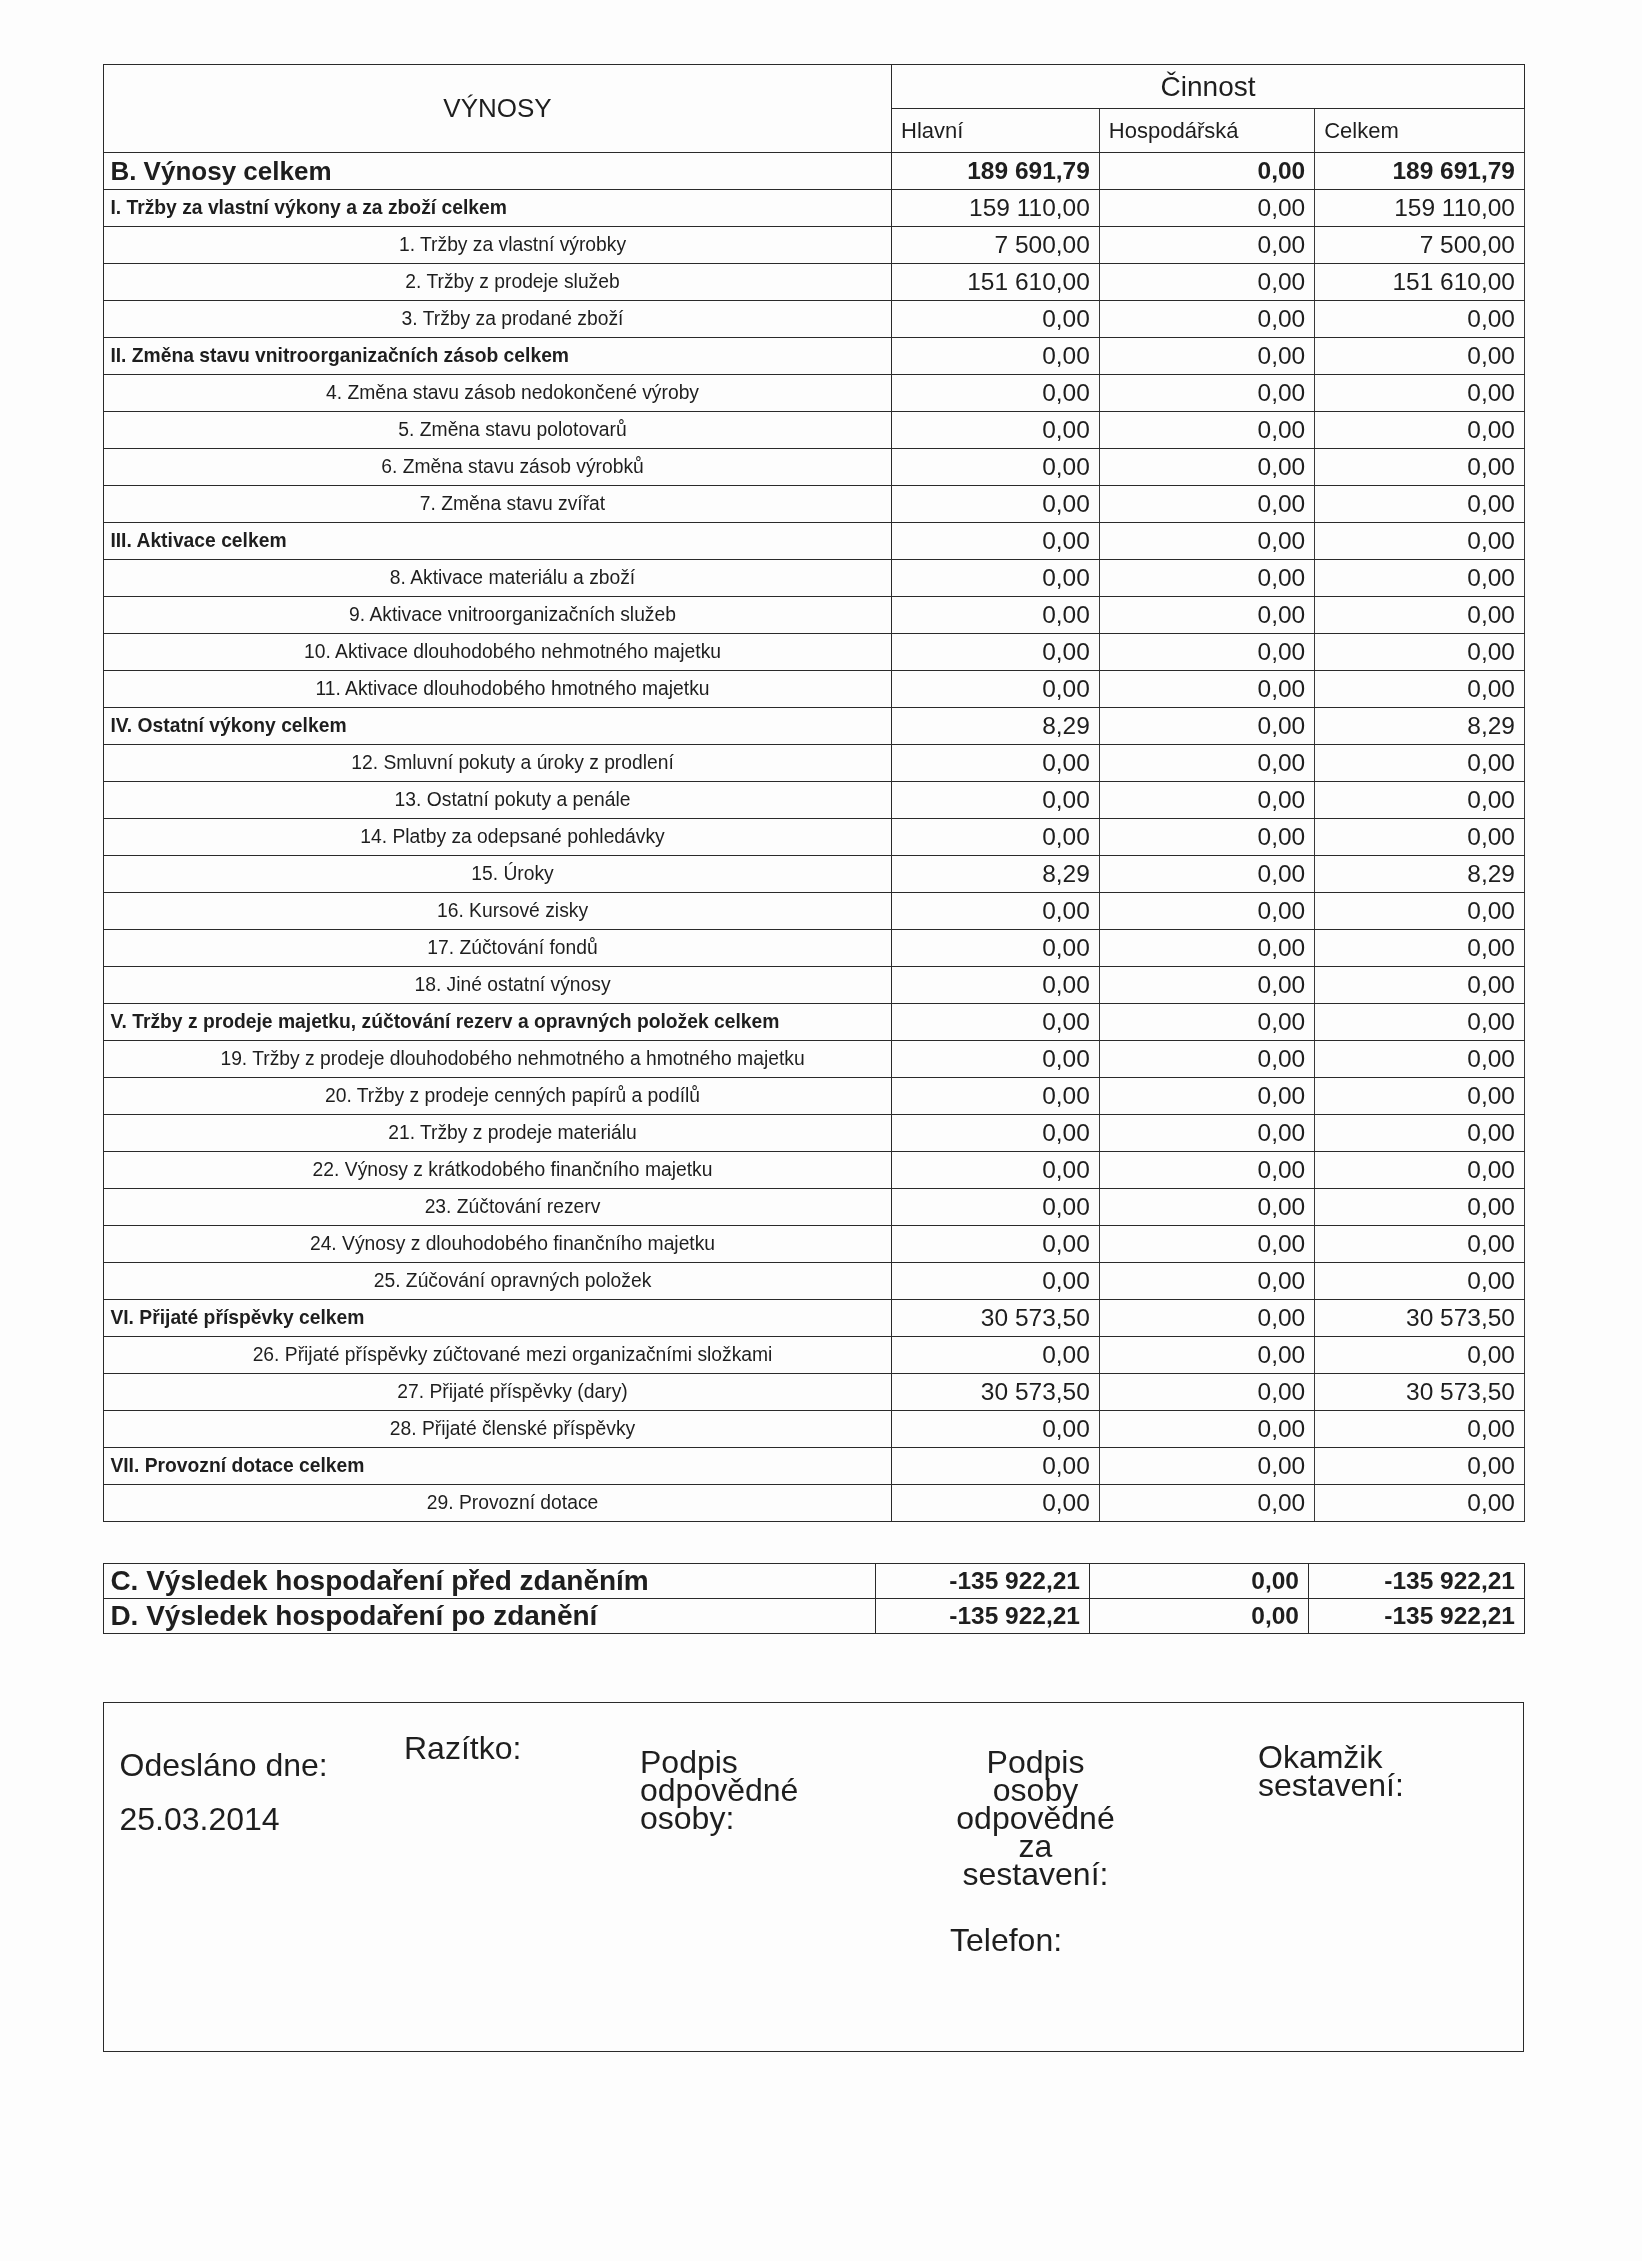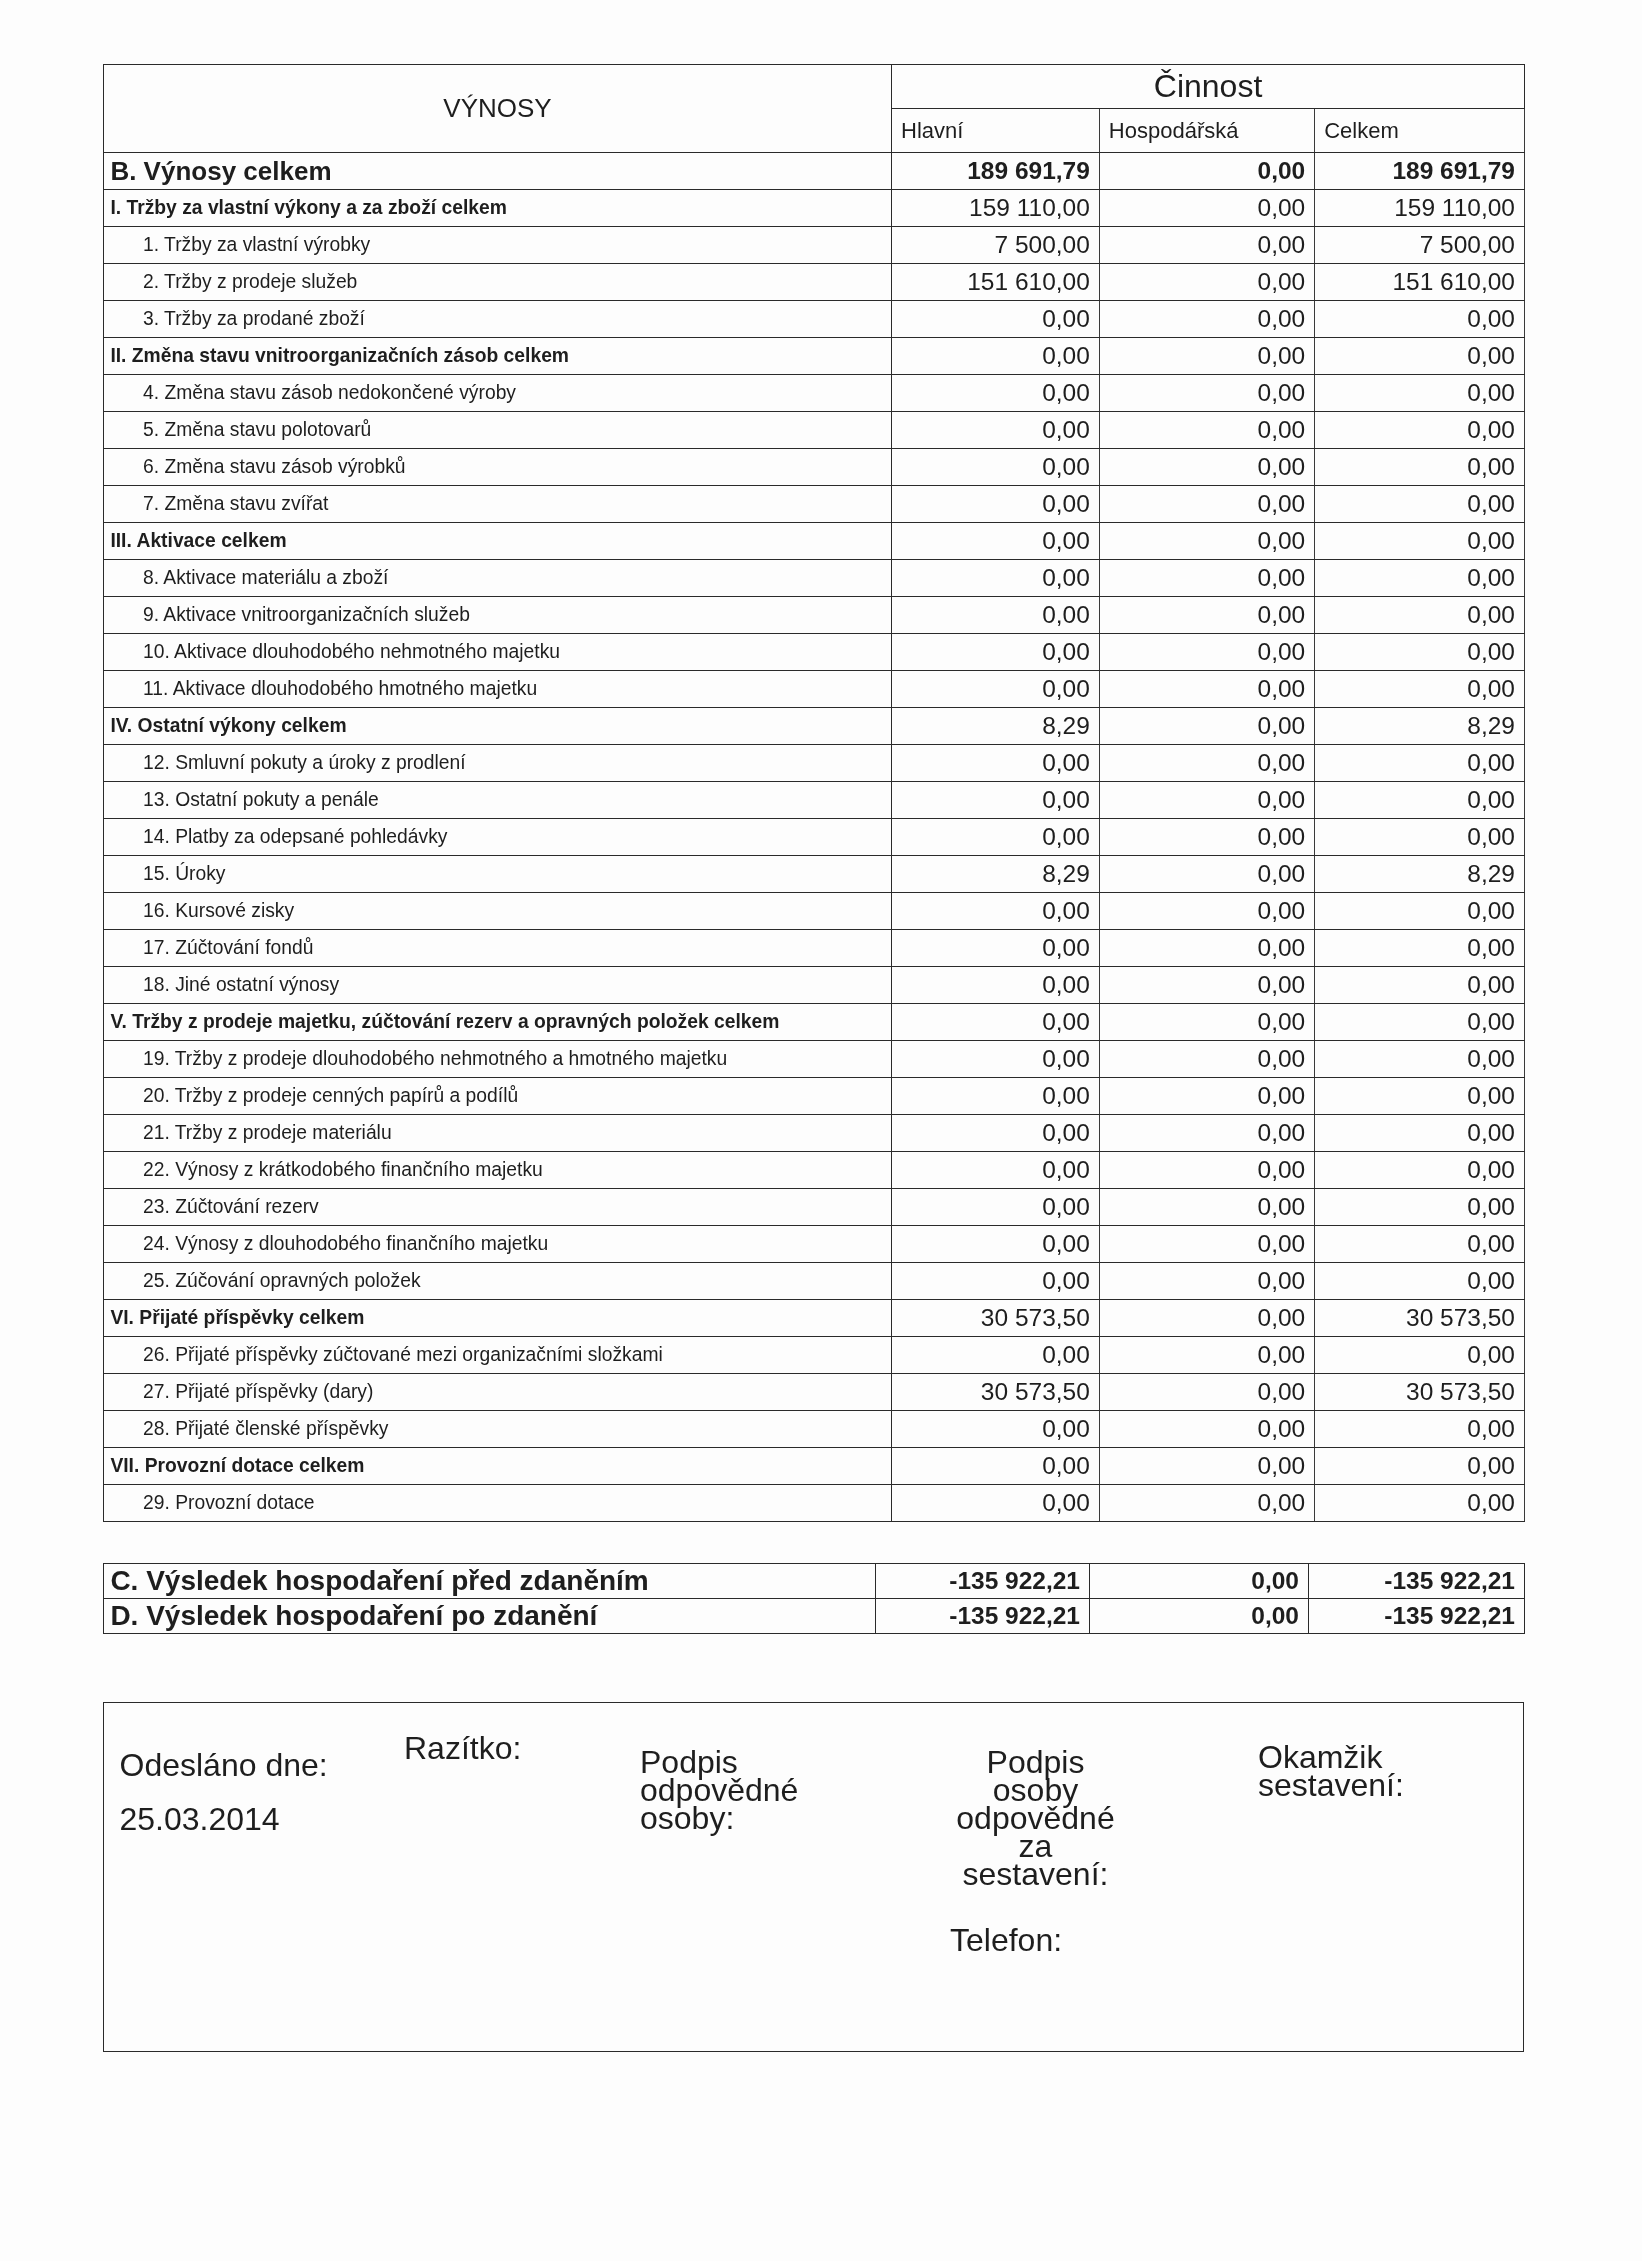--- a/index.html
+++ b/index.html
@@ -3,27 +3,27 @@
 <meta charset="utf-8">
 <style>
   html, body { margin: 0; padding: 0; background: #ffffff; }
   body { width: 1642px; height: 2261px; position: relative; font-family: "Liberation Sans", sans-serif; color: #1e1e1e; overflow: hidden; }
   .page { position: absolute; left: 0; top: 0; width: 1642px; height: 2261px; background: #fdfdfd; }
   table { border-collapse: collapse; }
   .main { position: absolute; left: 103px; top: 64px; width: 1422px; }
   .main td, .main th { border: 1.9px solid #2a2a2a; padding: 0 9px; font-weight: normal; }
   .main .vcol { border-left: 1.3px solid #3a3a3a; border-right: 1.3px solid #3a3a3a; }
   .hdr-title { text-align: center; font-size: 26px; width: 800px; }
-  .hdr-group { font-size: 32px; height: 43px; }
+  .hdr-group { font-size: 28px; height: 43px; }
   .hdr-col { text-align: left; font-size: 22px; height: 43px; }
   .c1 { width: 195px; } .c2 { width: 200px; } .c3 { width: 197px; }
   .row td { height: 36px; }
   .lbl { font-size: 19.3px; }
   .lbl.bold { font-weight: bold; padding-left: 6.4px; }
-  .lbl.sub { padding-left: 39px; }
+  .lbl.sub { padding-left: 39px; text-align: center; }
   .lbl.top { font-size: 26px; font-weight: bold; padding-left: 6.4px; }
   .num { text-align: right; font-size: 24.5px; }
   .num.bold { font-weight: bold; }
   .res { position: absolute; left: 103px; top: 1563px; width: 1422px; }
   .res td { border: 1.9px solid #2a2a2a; padding: 0 9px; height: 34px; }
   .res .lbl.big { font-size: 28px; font-weight: bold; padding-left: 6.4px; }
   .footer-box { position: absolute; left: 103px; top: 1702px; width: 1419px; height: 348px; border: 1.9px solid #2a2a2a; }
   .f-item { position: absolute; font-size: 32px; line-height: 28px; }
 </style>
 </head>

